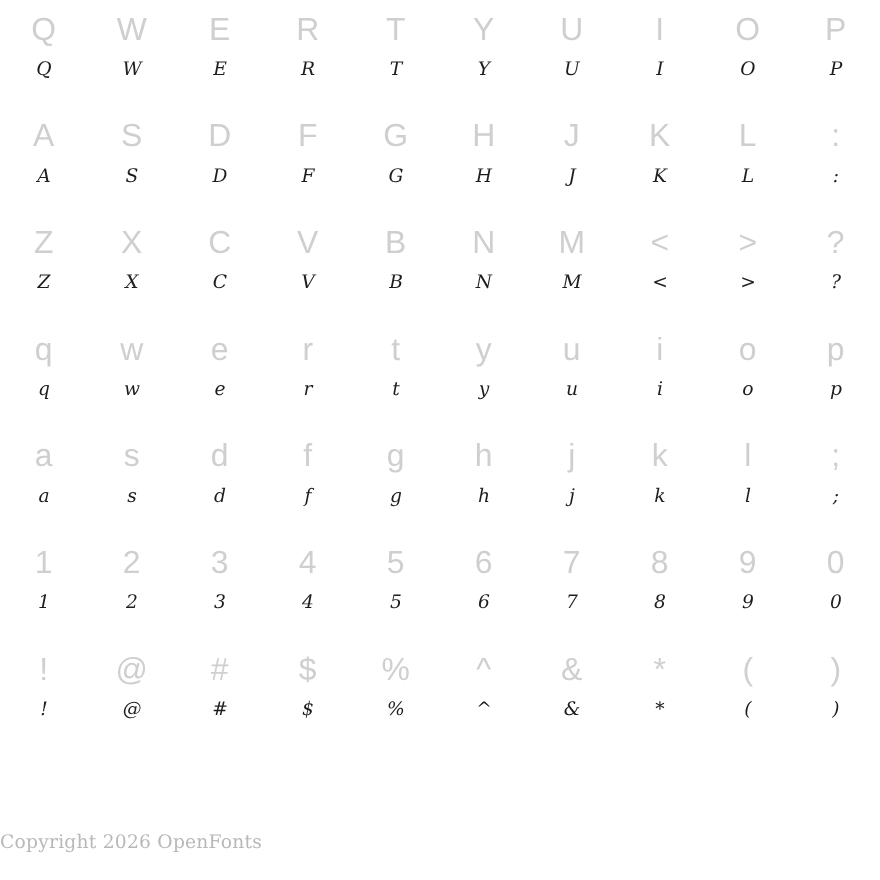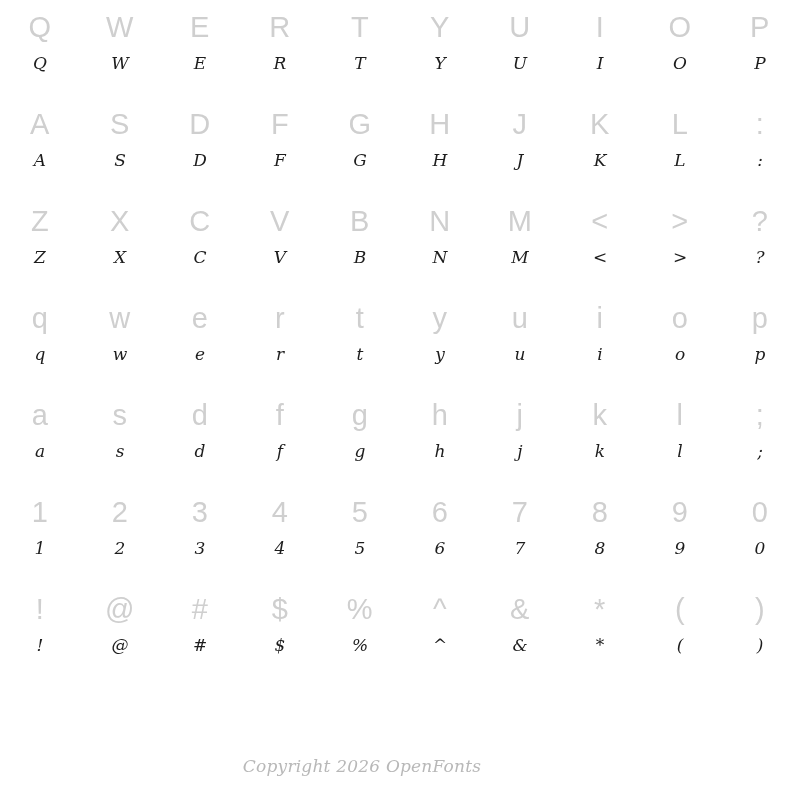--- a/index.html
+++ b/index.html
@@ -62,24 +62,23 @@
     line-height: 22px;
     color: #1d1d1d;
     font-style: italic;
     font-weight: 400;
   }
   .footer {
     position: absolute;
     left: 0;
     bottom: 24px;
     width: 100%;
-    text-align: center;
+    text-align: left;
     padding-right: 76px;
     box-sizing: border-box;
-    font-style: italic;
   }
   .copyright {
     display: inline-block;
     font-family: "DejaVu Serif", serif;
     font-size: 17px;
     color: #b8b8b8;
     letter-spacing: 0.2px;
   }
 </style>
 </head>

